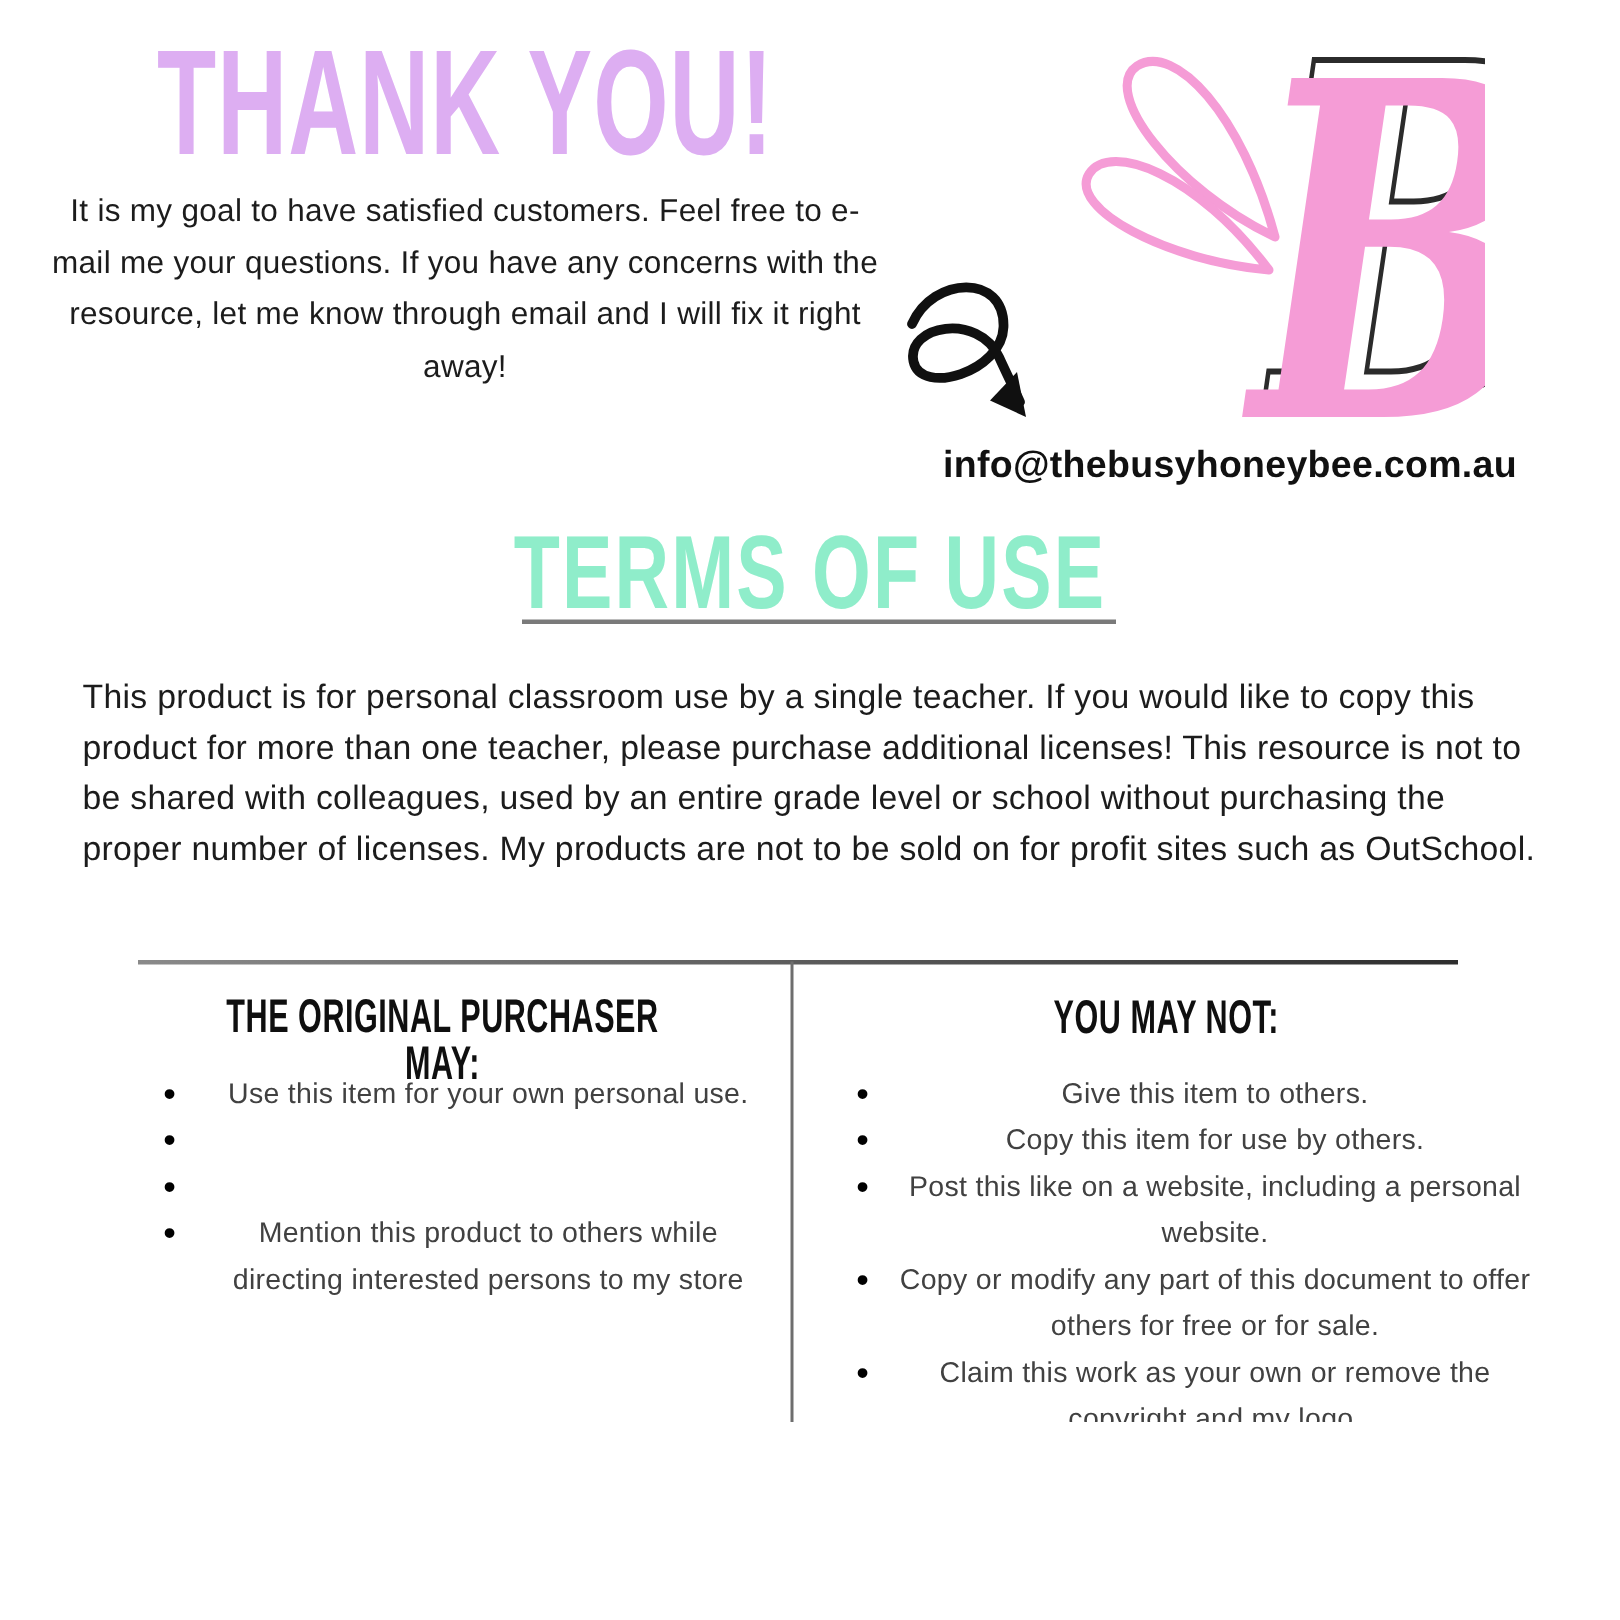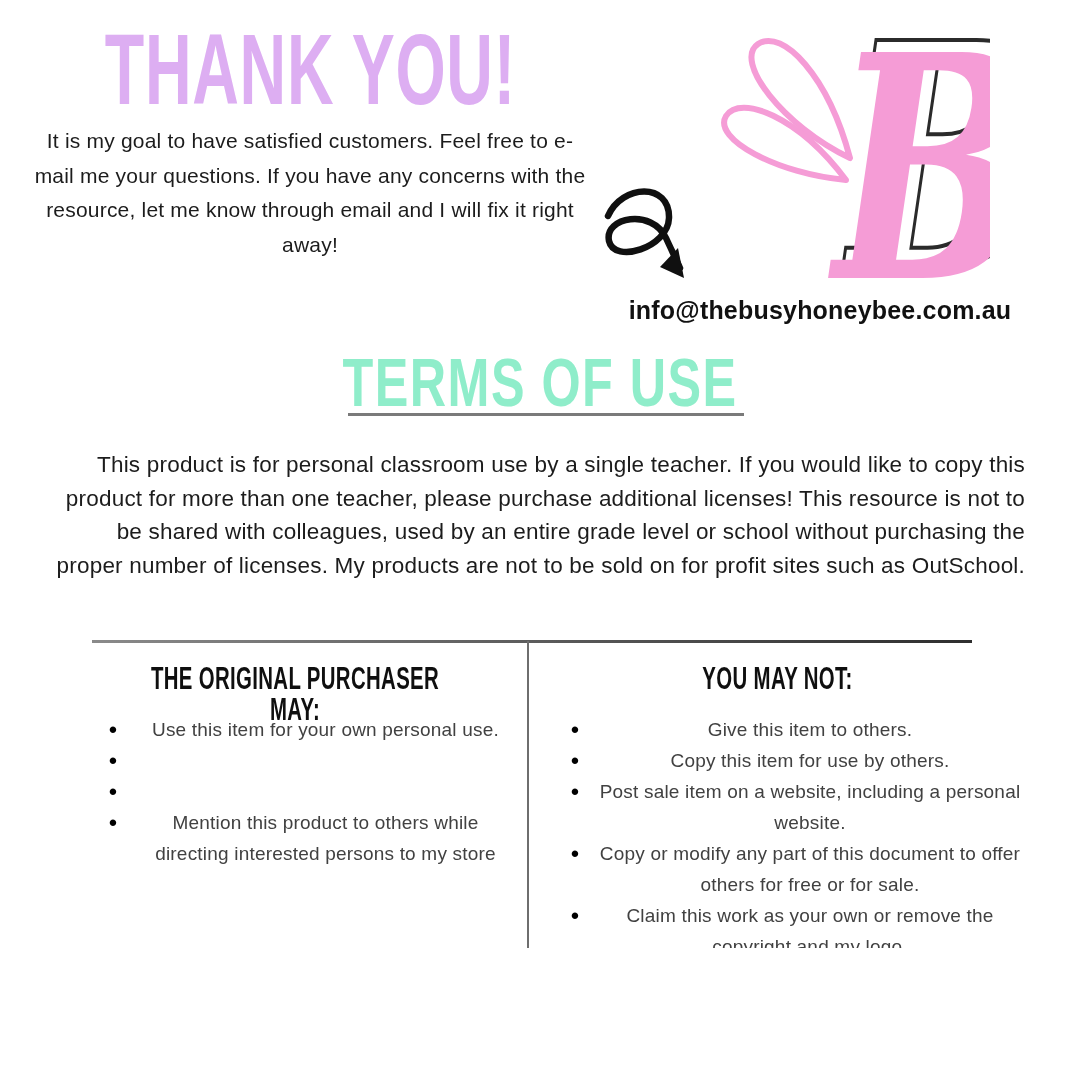--- a/index.html
+++ b/index.html
@@ -16,21 +16,21 @@
   .big-title span{display:inline-block;font-weight:bold;font-size:95px;line-height:1;
         letter-spacing:1px;color:var(--lavender);transform:scale(0.68,1.05);transform-origin:center;}
   .terms-title{position:absolute;left:0;top:348px;width:1080px;text-align:center;}
   .terms-title span{display:inline-block;font-weight:bold;font-size:68px;line-height:1;
         letter-spacing:2px;color:var(--mint);transform:scale(0.74,1.02);transform-origin:center;}
   .terms-underline{position:absolute;left:348px;top:413px;width:396px;height:3px;background:#7a7a7a;}
 
   
   .msg{position:absolute;left:30px;top:124px;width:560px;text-align:center;
        font-size:21px;line-height:34.5px;letter-spacing:.2px;color:#1c1c1c;}
-  .terms-body{position:absolute;left:55px;top:448px;width:970px;text-align:right;
+  .terms-body{position:absolute;left:55px;top:448px;width:970px;text-align:left;
        font-size:22.5px;line-height:33.5px;letter-spacing:.2px;color:#1c1c1c;}
   .email{position:absolute;left:605px;top:296px;width:430px;text-align:center;
        font-weight:bold;font-size:25px;letter-spacing:.2px;color:#111;}
 
   
   .h-divider{position:absolute;left:92px;top:640px;width:880px;height:3px;
        background:linear-gradient(90deg,#8a8a8a,#2e2e2e);}
   .v-divider{position:absolute;left:527px;top:641px;width:2px;height:421px;background:#6e6e6e;}
 
   
@@ -137,21 +137,21 @@
     <li>
       <span class="bullet-dot">•</span>
       <span class="bullet-text">Give this item to others.</span>
     </li>
     <li>
       <span class="bullet-dot">•</span>
       <span class="bullet-text">Copy this item for use by others.</span>
     </li>
     <li>
       <span class="bullet-dot">•</span>
-      <span class="bullet-text">Post sale item on a website, including a personal website.</span>
+      <span class="bullet-text">Post this like on a website, including a personal website.</span>
     </li>
     <li>
       <span class="bullet-dot">•</span>
       <span class="bullet-text">Copy or modify any part of this document to offer others for free or for sale.</span>
     </li>
     <li>
       <span class="bullet-dot">•</span>
       <span class="bullet-text">Claim this work as your own or remove the copyright and my logo.</span>
     </li>
   </ul>

